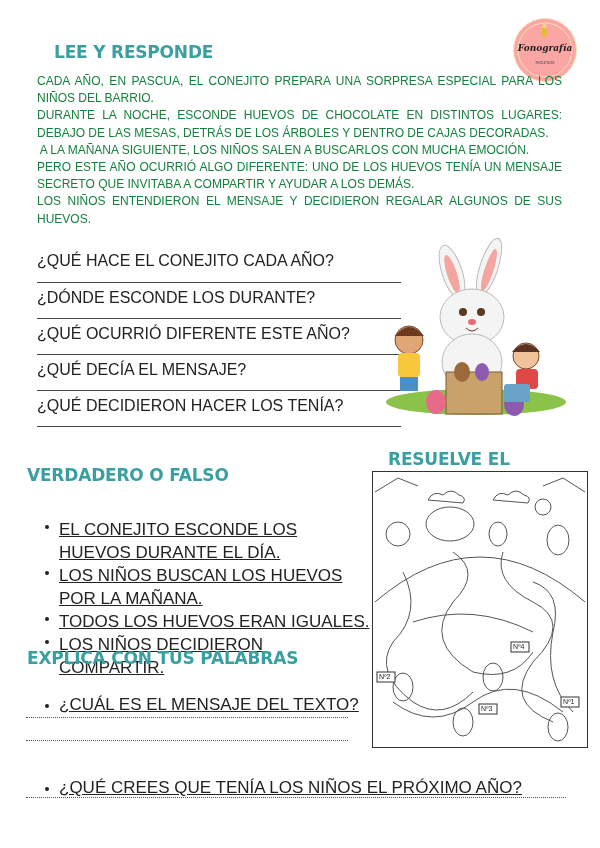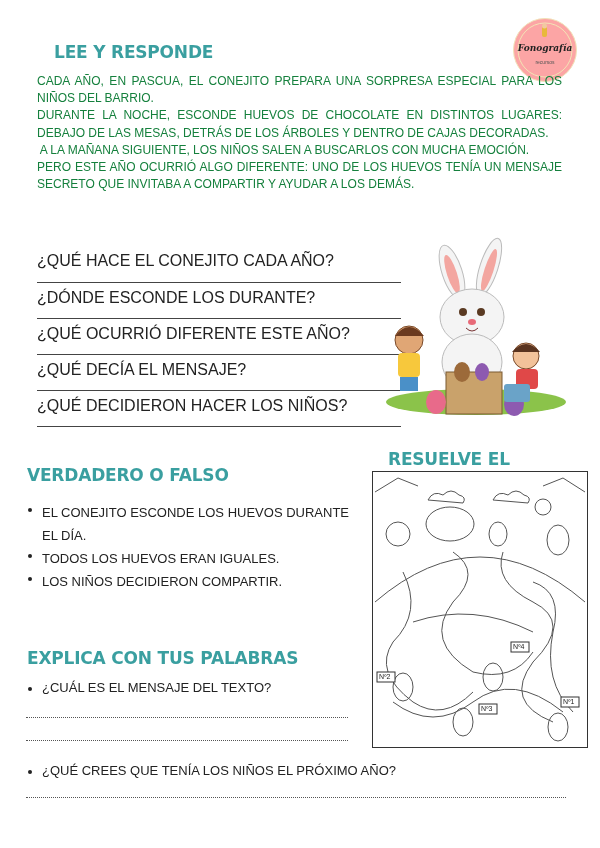--- a/index.html
+++ b/index.html
@@ -6,21 +6,21 @@
   body { width:600px; height:848px; position:relative; overflow:hidden;
          font-family:"Liberation Sans", sans-serif; color:#222; }
   .abs { position:absolute; }
   .heading { color:#3a9fa0; font-weight:bold; font-size:17px; letter-spacing:-0.2px;
              font-family:"DejaVu Sans", sans-serif; }
   .story { left:37px; top:73px; width:525px; font-size:12px; line-height:17.2px;
            text-align:justify; color:#15803d; }
   .story p { margin:0; }
   .q { font-size:16px; color:#222; }
   .solid-line { border-bottom:1px solid #444; height:0; }
-  .bullets { list-style:none; margin:0; padding:0; font-size:13px; color:#222; }
+  .bullets { list-style:none; margin:17px; padding:0; font-size:17px; color:#222;text-decoration:underline; }
   .bullets li { position:relative; padding-left:18px; }
   .bullets li::before { content:""; position:absolute; left:4px; top:7px; width:4px; height:4px;
                         border-radius:50%; background:#222; }
   .dotted { border-bottom:1.5px dotted #555; height:0; }
   .logo { left:513px; top:18px; width:62px; height:62px; border-radius:50%;
           border:1px solid #f1e2b8; background:#fca5a5; }
   .maze { left:372px; top:471px; width:214px; height:275px; border:1.5px solid #333;
           background:#fff; overflow:hidden; }
 </style>
 </head>
@@ -36,31 +36,32 @@
   <div class="abs" style="left:0;top:40px;width:62px;text-align:center;font-size:5px;color:#555;">recursos</div>
 </div>
 
 <div class="abs heading" style="left:36px;top:42px;margin-left:18px;">LEE Y RESPONDE</div>
 
 <div class="abs story">
   <p>CADA AÑO, EN PASCUA, EL CONEJITO PREPARA UNA SORPRESA ESPECIAL PARA LOS NIÑOS DEL BARRIO.</p>
   <p>DURANTE LA NOCHE, ESCONDE HUEVOS DE CHOCOLATE EN DISTINTOS LUGARES: DEBAJO DE LAS MESAS, DETRÁS DE LOS ÁRBOLES Y DENTRO DE CAJAS DECORADAS.</p>
   <p style="white-space:pre;"> A LA MAÑANA SIGUIENTE, LOS NIÑOS SALEN A BUSCARLOS CON MUCHA EMOCIÓN.</p>
   <p>PERO ESTE AÑO OCURRIÓ ALGO DIFERENTE: UNO DE LOS HUEVOS TENÍA UN MENSAJE SECRETO QUE INVITABA A COMPARTIR Y AYUDAR A LOS DEMÁS.</p>
+  <p>LOS NIÑOS ENTENDIERON EL MENSAJE Y DECIDIERON REGALAR ALGUNOS DE SUS HUEVOS.</p>
 </div>
 
 <div class="abs q" style="left:37px;top:252px;">¿QUÉ HACE EL CONEJITO CADA AÑO?</div>
 <div class="abs solid-line" style="left:37px;top:282px;width:364px;"></div>
 <div class="abs q" style="left:37px;top:289px;">¿DÓNDE ESCONDE LOS DURANTE?</div>
 <div class="abs solid-line" style="left:37px;top:318px;width:364px;"></div>
 <div class="abs q" style="left:37px;top:325px;">¿QUÉ OCURRIÓ DIFERENTE ESTE AÑO?</div>
 <div class="abs solid-line" style="left:37px;top:354px;width:364px;"></div>
 <div class="abs q" style="left:37px;top:361px;">¿QUÉ DECÍA EL MENSAJE?</div>
 <div class="abs solid-line" style="left:37px;top:390px;width:364px;"></div>
-<div class="abs q" style="left:37px;top:397px;">¿QUÉ DECIDIERON HACER LOS NIÑOS?</div>
+<div class="abs q" style="left:37px;top:397px;">¿QUÉ DECIDIERON HACER LOS TENÍA?</div>
 <div class="abs solid-line" style="left:37px;top:426px;width:364px;"></div>
 
 <div class="abs" style="left:384px;top:232px;width:182px;height:186px;">
   <svg width="182" height="186" viewBox="0 0 182 186">
     <ellipse cx="92" cy="170" rx="90" ry="13" fill="#8bc34a"></ellipse>
 
     <ellipse cx="68" cy="40" rx="10" ry="28" fill="#f4f4f4" stroke="#bbb" transform="rotate(-18 68 40)"></ellipse>
     <ellipse cx="68" cy="42" rx="5" ry="20" fill="#f3a6a0" transform="rotate(-18 68 42)"></ellipse>
     <ellipse cx="105" cy="35" rx="9" ry="30" fill="#f4f4f4" stroke="#bbb" transform="rotate(18 105 35)"></ellipse>
     <ellipse cx="105" cy="38" rx="4.5" ry="22" fill="#f3a6a0" transform="rotate(18 105 38)"></ellipse>
@@ -88,20 +89,21 @@
 
     <ellipse cx="52" cy="170" rx="10" ry="12" fill="#e86a8a"></ellipse>
     <ellipse cx="130" cy="172" rx="10" ry="12" fill="#8d5ab0"></ellipse>
     <rect x="120" y="152" width="26" height="18" rx="3" fill="#6aa3c8"></rect>
   </svg>
 </div>
 
 <div class="abs heading" style="left:27px;top:465px;">VERDADERO O FALSO</div>
 <ul class="abs bullets" style="left:24px;top:501px;width:330px;line-height:23px;">
   <li><span>EL CONEJITO ESCONDE LOS HUEVOS DURANTE EL DÍA.</span></li>
+  <li><span>LOS NIÑOS BUSCAN LOS HUEVOS POR LA MAÑANA.</span></li>
   <li><span>TODOS LOS HUEVOS ERAN IGUALES.</span></li>
   <li><span>LOS NIÑOS DECIDIERON COMPARTIR.</span></li>
 </ul>
 
 <div class="abs heading" style="left:369px;top:449px;font-size:17px;margin-left:19px;">RESUELVE EL LABERINTO</div>
 <div class="abs maze">
   <svg width="214" height="275" viewBox="0 0 214 275">
     <g fill="none" stroke="#555" stroke-width="1">
       <path d="M2 20 L25 6 L45 14"></path>
         <path d="M212 20 L190 6 L170 14"></path>

